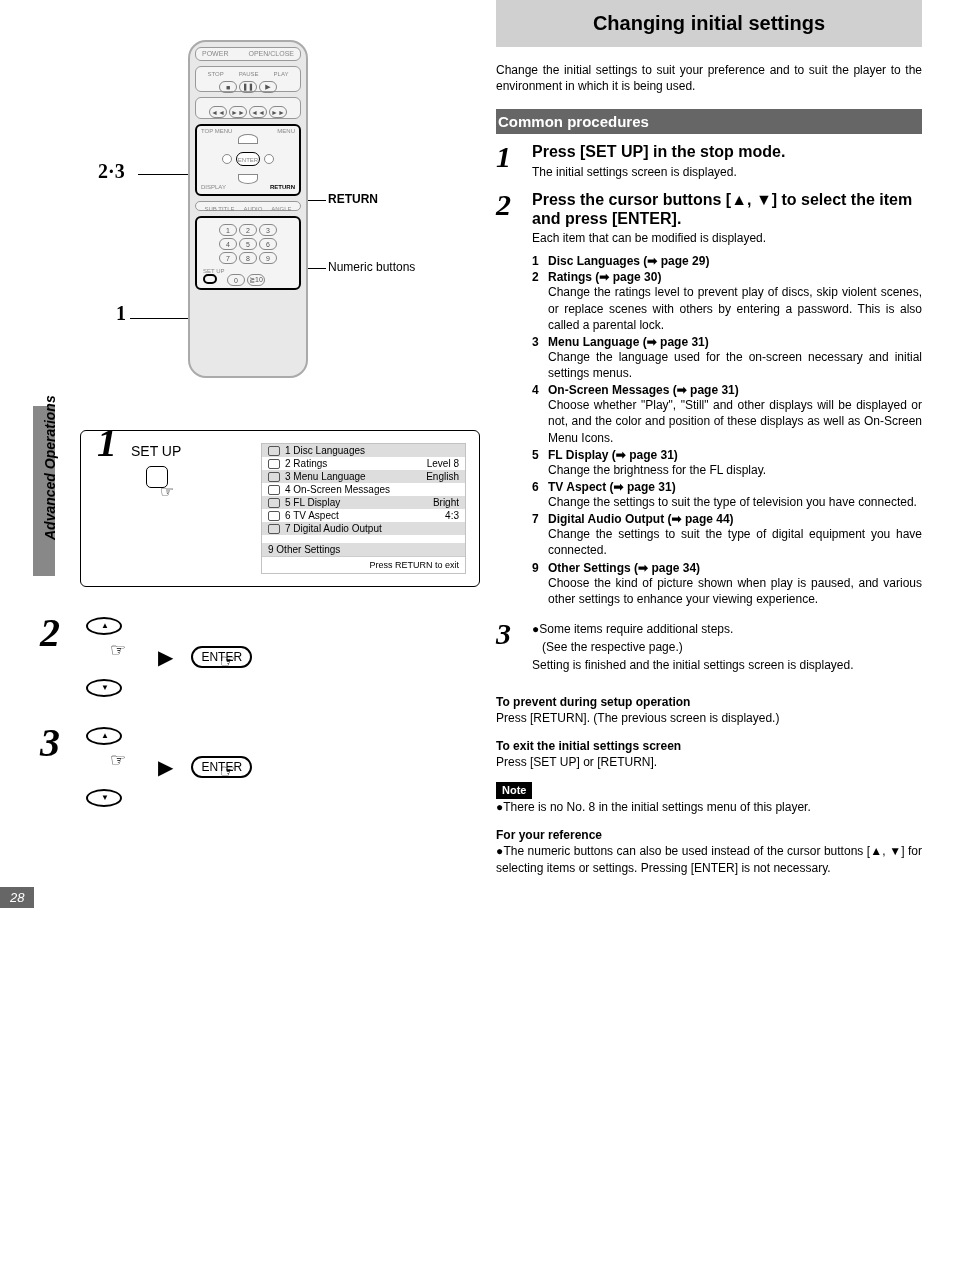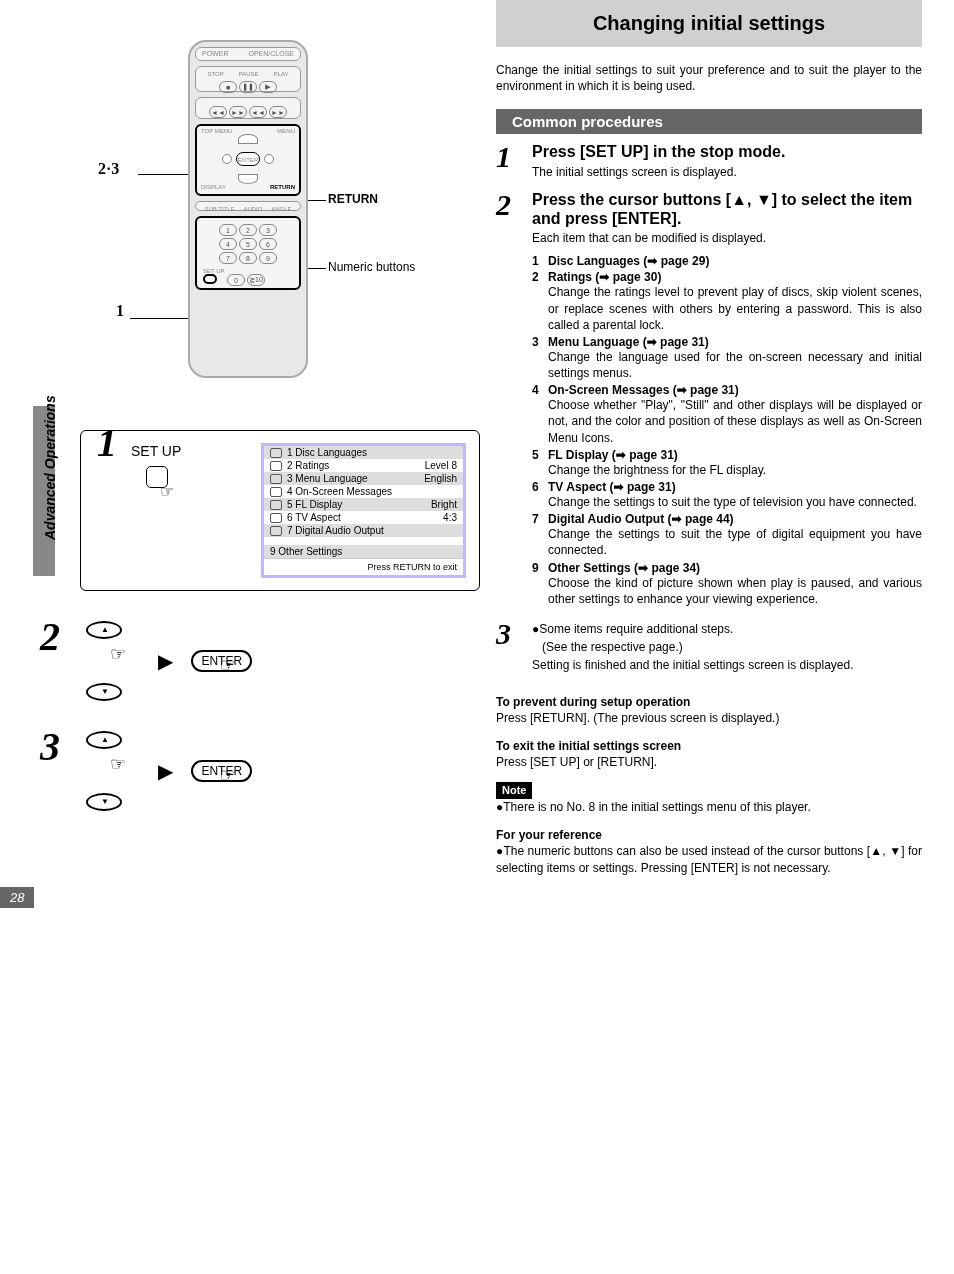--- a/index.html
+++ b/index.html
@@ -4,21 +4,21 @@
   <style>
     * { box-sizing: border-box; margin: 0; padding: 0; }
     body { font-family: Arial, Helvetica, sans-serif; font-size: 13px; color: #000; background: #fff; width: 954px; }
     .page { display: flex; }
     .left-col { width: 476px; padding: 30px 20px 20px 20px; position: relative; }
     .right-col { width: 476px; padding: 0 30px 20px 20px; }
     .sidebar-label { position: absolute; left: 42px; top: 540px; transform: rotate(-90deg); transform-origin: left top; font-style: italic; font-weight: bold; font-size: 14px; }
     .sidebar-tab { position: absolute; left: 33px; top: 406px; width: 22px; height: 170px; background: #888; }
     .page-title-bar { background: #d0d0d0; margin: 0; padding: 12px 0; text-align: center; font-size: 20px; font-weight: bold; }
     .intro-text { margin: 15px 0; font-size: 12px; text-align: justify; line-height: 1.35; }
-    .subhead-bar { background: #666; color: #fff; font-weight: bold; font-size: 15px; padding: 4px 16px; margin-bottom: 8px; }
+    .subhead-bar { background: #666; color: #fff; font-weight: bold; font-size: 15px; padding: 4px 2px; margin-bottom: 8px; }
     .step-row { display: flex; align-items: flex-start; margin-bottom: 10px; }
     .big-num { font-size: 30px; font-weight: bold; font-family: "Times New Roman", serif; font-style: italic; min-width: 30px; line-height: 1; }
     .step-content { flex: 1; margin-left: 6px; }
     .step-title { font-size: 16px; font-weight: bold; line-height: 1.2; }
     .step-sub { font-size: 12px; margin-top: 2px; text-align: justify; line-height: 1.35; }
     .menu-list { margin-top: 8px; padding-left: 0; }
     .menu-list .mi { display: flex; font-size: 12px; margin-bottom: 2px; }
     .menu-list .mnum { width: 16px; font-weight: bold; }
     .menu-list .mtxt { flex: 1; }
     .menu-list .mtitle { font-weight: bold; }
@@ -30,37 +30,37 @@
     .page-num { position: absolute; bottom: 0; left: 0; background: #666; color: #fff; padding: 3px 10px; font-style: italic; font-size: 13px; }
     
     
     .remote-figure { margin: 0 auto 30px; width: 400px; position: relative; height: 370px; }
     .remote-body { position: absolute; left: 150px; top: 10px; width: 120px; height: 338px; border: 2px solid #aaa; border-radius: 18px; background: #e8e8e8; }
     .remote-section { margin: 5px; border: 1px solid #999; border-radius: 6px; padding: 4px; font-size: 7px; color: #888; text-align: center; background: #f4f4f4; }
     .remote-highlight { border: 2px solid #000 !important; }
     .remote-btn-grid { display: flex; flex-wrap: wrap; justify-content: center; gap: 2px; padding: 4px; }
     .rbtn { width: 18px; height: 12px; border: 1px solid #888; border-radius: 7px; font-size: 7px; display: flex; align-items: center; justify-content: center; color: #555; }
     .callout { position: absolute; font-size: 14px; font-weight: bold; }
-    .callout-num { font-size: 16px; font-weight: bold; font-family: "Times New Roman", serif; text-align: center; }
+    .callout-num { font-size: 20px; font-weight: bold; font-family: "Times New Roman", serif; text-align: center; }
     .callout-line { border-top: 1px solid #000; }
     .dpad { position: relative; width: 80px; height: 70px; margin: 0 auto; }
     .dpad .db { position: absolute; border: 1px solid #888; background: #fff; }
     .dpad .dup { left: 28px; top: 0; width: 24px; height: 14px; border-radius: 50% 50% 0 0; }
     .dpad .ddown { left: 28px; bottom: 0; width: 24px; height: 14px; border-radius: 0 0 50% 50%; }
     .dpad .dleft { left: 4px; top: 28px; width: 14px; height: 14px; border-radius: 50%; }
     .dpad .dright { right: 4px; top: 28px; width: 14px; height: 14px; border-radius: 50%; }
     .dpad .dmid { left: 26px; top: 26px; width: 28px; height: 16px; border-radius: 8px; font-size: 6px; text-align: center; line-height: 14px; }
     
     .setup-panel { margin-left: 60px; border: 1px solid #000; border-radius: 6px; padding: 12px 12px 12px 60px; position: relative; width: 400px; margin-bottom: 30px; }
     .setup-label { position: absolute; left: 50px; top: 12px; font-size: 14px; }
     .setup-big-num { position: absolute; left: 16px; top: -12px; font-size: 40px; font-family: "Times New Roman", serif; font-weight: bold; font-style: italic; }
     .setup-button-art { position: absolute; left: 65px; top: 35px; }
     .setup-button-art .sb-btn { width: 22px; height: 22px; border: 1px solid #000; border-radius: 5px; }
     .setup-button-art .sb-hand { position: absolute; left: 14px; top: 16px; font-size: 16px; }
-    .osd-box { border: 3px solid #c4b5fd; width: 205px; margin-left: 120px; font-size: 10px; }
+    .osd-box { border: 1px solid #c4b5fd; width: 205px; margin-left: 120px; font-size: 10px; }
     .osd-row { display: flex; padding: 1px 6px; align-items: center; gap: 5px; }
     .osd-row.alt { background: #ddd; }
     .osd-icon { width: 12px; height: 10px; border: 1px solid #555; border-radius: 2px; display: inline-block; }
     .osd-left { flex: 1; }
     .osd-right { text-align: right; }
     .osd-footer { text-align: right; padding: 3px 6px; font-size: 9px; border-top: 1px solid #ccc; }
     
     .step-art { display: flex; align-items: center; gap: 18px; margin-left: 60px; margin-bottom: 30px; position: relative; }
     .step-art .step-art-num { font-size: 40px; font-family: "Times New Roman", serif; font-weight: bold; font-style: italic; position: absolute; left: -40px; top: -8px; }
     .dpad-art { position: relative; width: 60px; height: 80px; }

